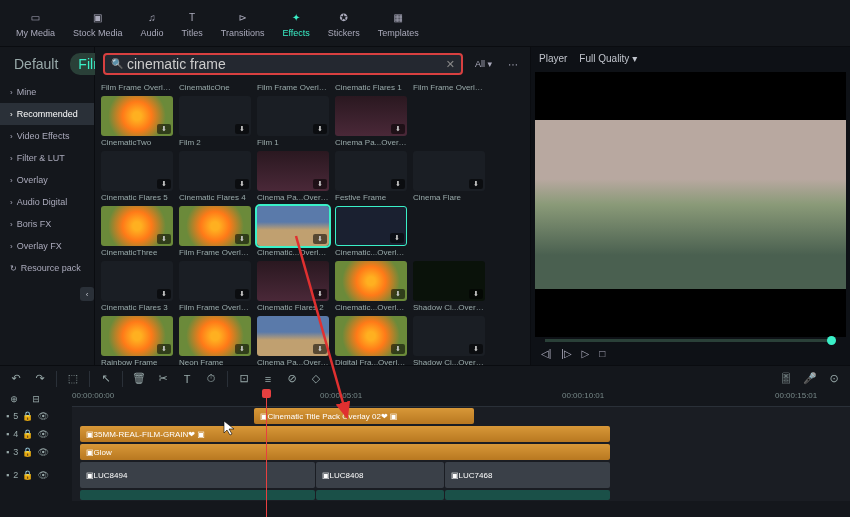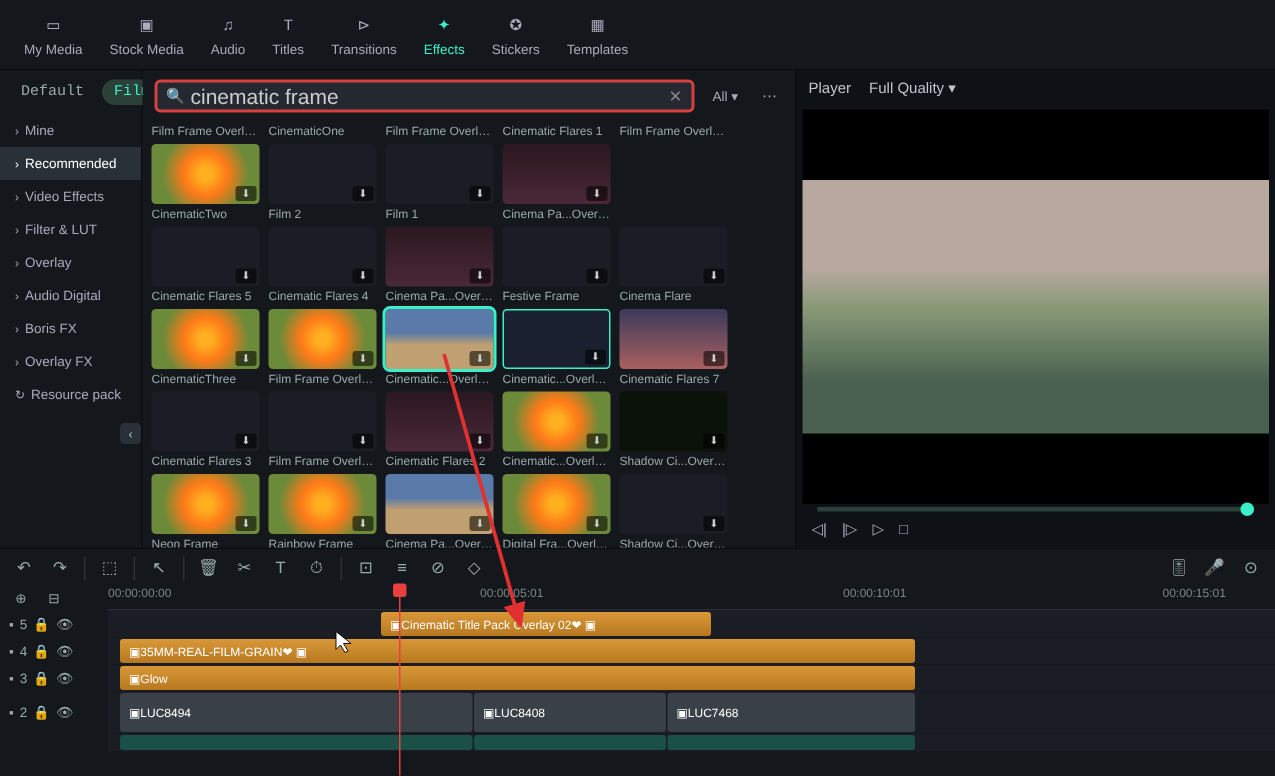--- a/index.html
+++ b/index.html
@@ -7,21 +7,21 @@
 
 .top-tabs { display: flex; gap: 2px; padding: 4px 8px; background: #14171c; border-bottom: 1px solid #0a0c10; }
 .top-tab { display: flex; flex-direction: column; align-items: center; padding: 4px 8px; cursor: pointer; color: #aab; }
 .top-tab.active { color: #3af0c8; }
 .top-tab .ico { width: 18px; height: 18px; display: flex; align-items: center; justify-content: center; }
 .top-tab span.lab { font-size: 9px; margin-top: 2px; }
 
 .mid { display: flex; height: 318px; }
 .left-col { width: 95px; background: #14171c; border-right: 1px solid #0a0c10; }
 .filter-row { display: flex; gap: 4px; padding: 6px; }
-.filter-btn { padding: 3px 8px; border-radius: 10px; font-size: 10px; cursor: pointer; color: #9aa; font-family: Liberation Mono, monospace; }
+.filter-btn { padding: 3px 8px; border-radius: 10px; font-size: 14px; cursor: pointer; color: #9aa; }
 .filter-btn.active { background: #2a4038; color: #3af0c8; }
 .cat-item { display: flex; align-items: center; padding: 6px 10px; font-size: 9px; cursor: pointer; color: #aab; }
 .cat-item.active { background: #2a3038; color: #fff; }
 .cat-item .chev { margin-right: 4px; font-size: 8px; }
 .collapse-btn { position: relative; left: 80px; top: 8px; width: 14px; height: 14px; background: #2a3038; border-radius: 3px; display: flex; align-items: center; justify-content: center; cursor: pointer; }
 
 .center-col { flex: 1; background: #14171c; display: flex; flex-direction: column; }
 .search-row { display: flex; align-items: center; padding: 6px 8px; gap: 8px; }
 .search-box { flex: 1; border: 2px solid #d84040; border-radius: 4px; display: flex; align-items: center; padding: 2px 6px; background: #242830; height: 22px; }
 .search-box input { flex: 1; background: transparent; border: none; color: #ccc; font-size: 14px; outline: none; }
@@ -265,26 +265,20 @@
               <div class="dl">⬇</div>
             </div>
             <div class="cap">Cinematic...Overlay 02</div>
           </div>
           <div class="gcell">
             <div class="thumb frame">
               <div class="dl">⬇</div>
             </div>
             <div class="cap">Cinematic...Overlay 03</div>
           </div>
-          <div class="gcell">
-            <div class="thumb sunset">
-              <div class="dl">⬇</div>
-            </div>
-            <div class="cap">Cinematic Flares 7</div>
-          </div>
         </div>
         <div class="grid-row">
           <div class="gcell">
             <div class="thumb dark">
               <div class="dl">⬇</div>
             </div>
             <div class="cap">Cinematic Flares 3</div>
           </div>
           <div class="gcell">
             <div class="thumb dark">
@@ -309,27 +303,27 @@
               <div class="dl">⬇</div>
             </div>
             <div class="cap">Shadow Ci...Overlay 01</div>
           </div>
         </div>
         <div class="grid-row">
           <div class="gcell">
             <div class="thumb flower">
               <div class="dl">⬇</div>
             </div>
+            <div class="cap">Rainbow Frame</div>
+          </div>
+          <div class="gcell">
+            <div class="thumb flower">
+              <div class="dl">⬇</div>
+            </div>
             <div class="cap">Neon Frame</div>
-          </div>
-          <div class="gcell">
-            <div class="thumb flower">
-              <div class="dl">⬇</div>
-            </div>
-            <div class="cap">Rainbow Frame</div>
           </div>
           <div class="gcell">
             <div class="thumb beach">
               <div class="dl">⬇</div>
             </div>
             <div class="cap">Cinema Pa...Overlay 02</div>
           </div>
           <div class="gcell">
             <div class="thumb flower">
               <div class="dl">⬇</div>

